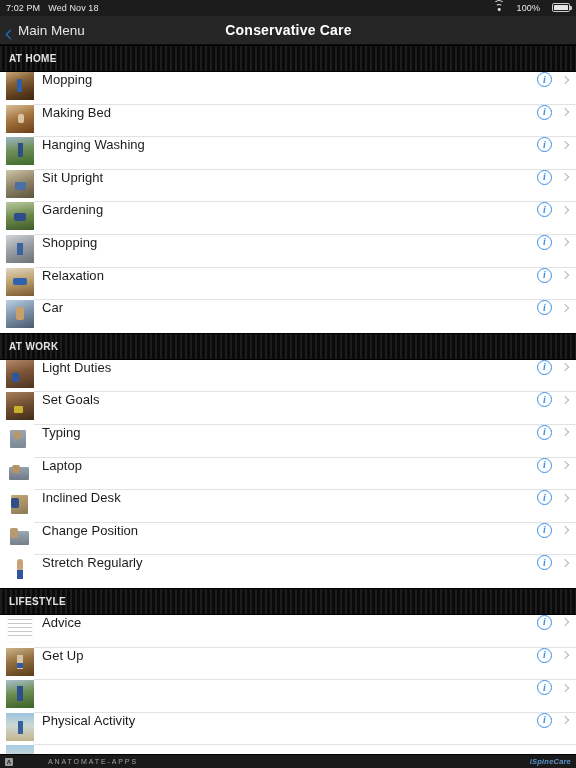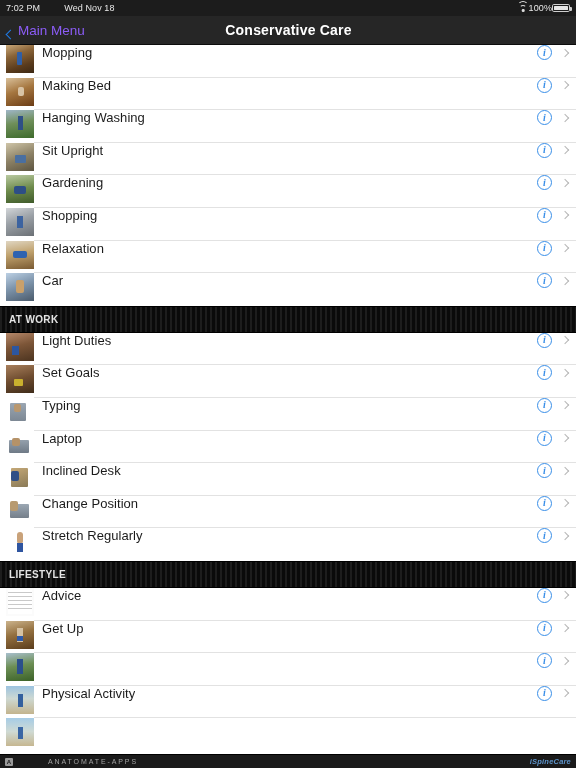--- a/index.html
+++ b/index.html
@@ -10,22 +10,22 @@
   }
 
   #app { width:576px; height:768px; position:relative; background:#fff; display:flex; flex-direction:column; }
 
   
   .statusbar {
     height:16px; background:#1c1c1c; color:#e8e8e8;
     display:flex; align-items:center; padding:0 6px;
     font-size:9px; letter-spacing:.1px; flex:0 0 16px;
   }
-  .sb-left { display:flex; align-items:flex-start; gap:24px; }
-  .sb-right { margin-left:auto; display:flex; align-items:center; gap:0; }
+  .sb-left { display:flex; align-items:flex-start; gap:8px; }
+  .sb-right { margin-left:auto; display:flex; gap:12px; }
   .wifi-icon { display:inline-block; width:11px; height:8px; position:relative; }
   .wifi-icon i {
     position:absolute; left:50%; bottom:0; transform:translateX(-50%);
     border:1.2px solid #dcdcdc; border-bottom-color:transparent;
     border-left-color:transparent; border-right-color:transparent;
     border-radius:50%;
   }
   .wifi-icon i:nth-child(1){ width:11px; height:11px; }
   .wifi-icon i:nth-child(2){ width:7px;  height:7px; }
   .wifi-icon i:nth-child(3){
@@ -42,21 +42,21 @@
   .batt i{ position:absolute; left:1px; top:1px; bottom:1px; width:14px; background:#e6e6e6; border-radius:.6px; }
 
   
   .navbar {
     height:29px; flex:0 0 29px; background:#262626;
     display:flex; align-items:center; position:relative;
     border-bottom:1px solid #0c0c0c;
   }
   .back-btn {
     display:flex; align-items:flex-end; gap:3px;
-    color:#8b5cf6; font-size:13.5px; padding-left:7px; cursor:pointer;
+    color:#e5e5e5; font-size:13.5px; padding-left:7px; cursor:pointer;
   }
   .chev-left {
     width:7px; height:7px; border-left:1.9px solid #1f7ce8; border-bottom:1.9px solid #1f7ce8;
     transform:rotate(45deg); margin-right:1px; display:inline-block;
   }
   .nav-title {
     position:absolute; left:1px; right:0; text-align:center;
     color:#fff; font-size:14px; font-weight:bold; letter-spacing:.2px;
     pointer-events:none;
   }
@@ -210,20 +210,21 @@
 
   <div class="navbar">
     <div class="back-btn">
       <span class="chev-left"></span>
       <span>Main Menu</span>
     </div>
     <div class="nav-title">Conservative Care</div>
   </div>
 
   <div class="listwrap" id="list">
+      <div class="sec-header">AT HOME</div>
       <div class="row">
         <div class="thumb t-mopping"></div>
         <div class="row-label">Mopping</div>
         <div class="row-right">
           <div class="info-btn">i</div>
           <span class="disclosure"></span>
         </div>
       </div>
       <div class="row">
         <div class="thumb t-makingbed"></div>

